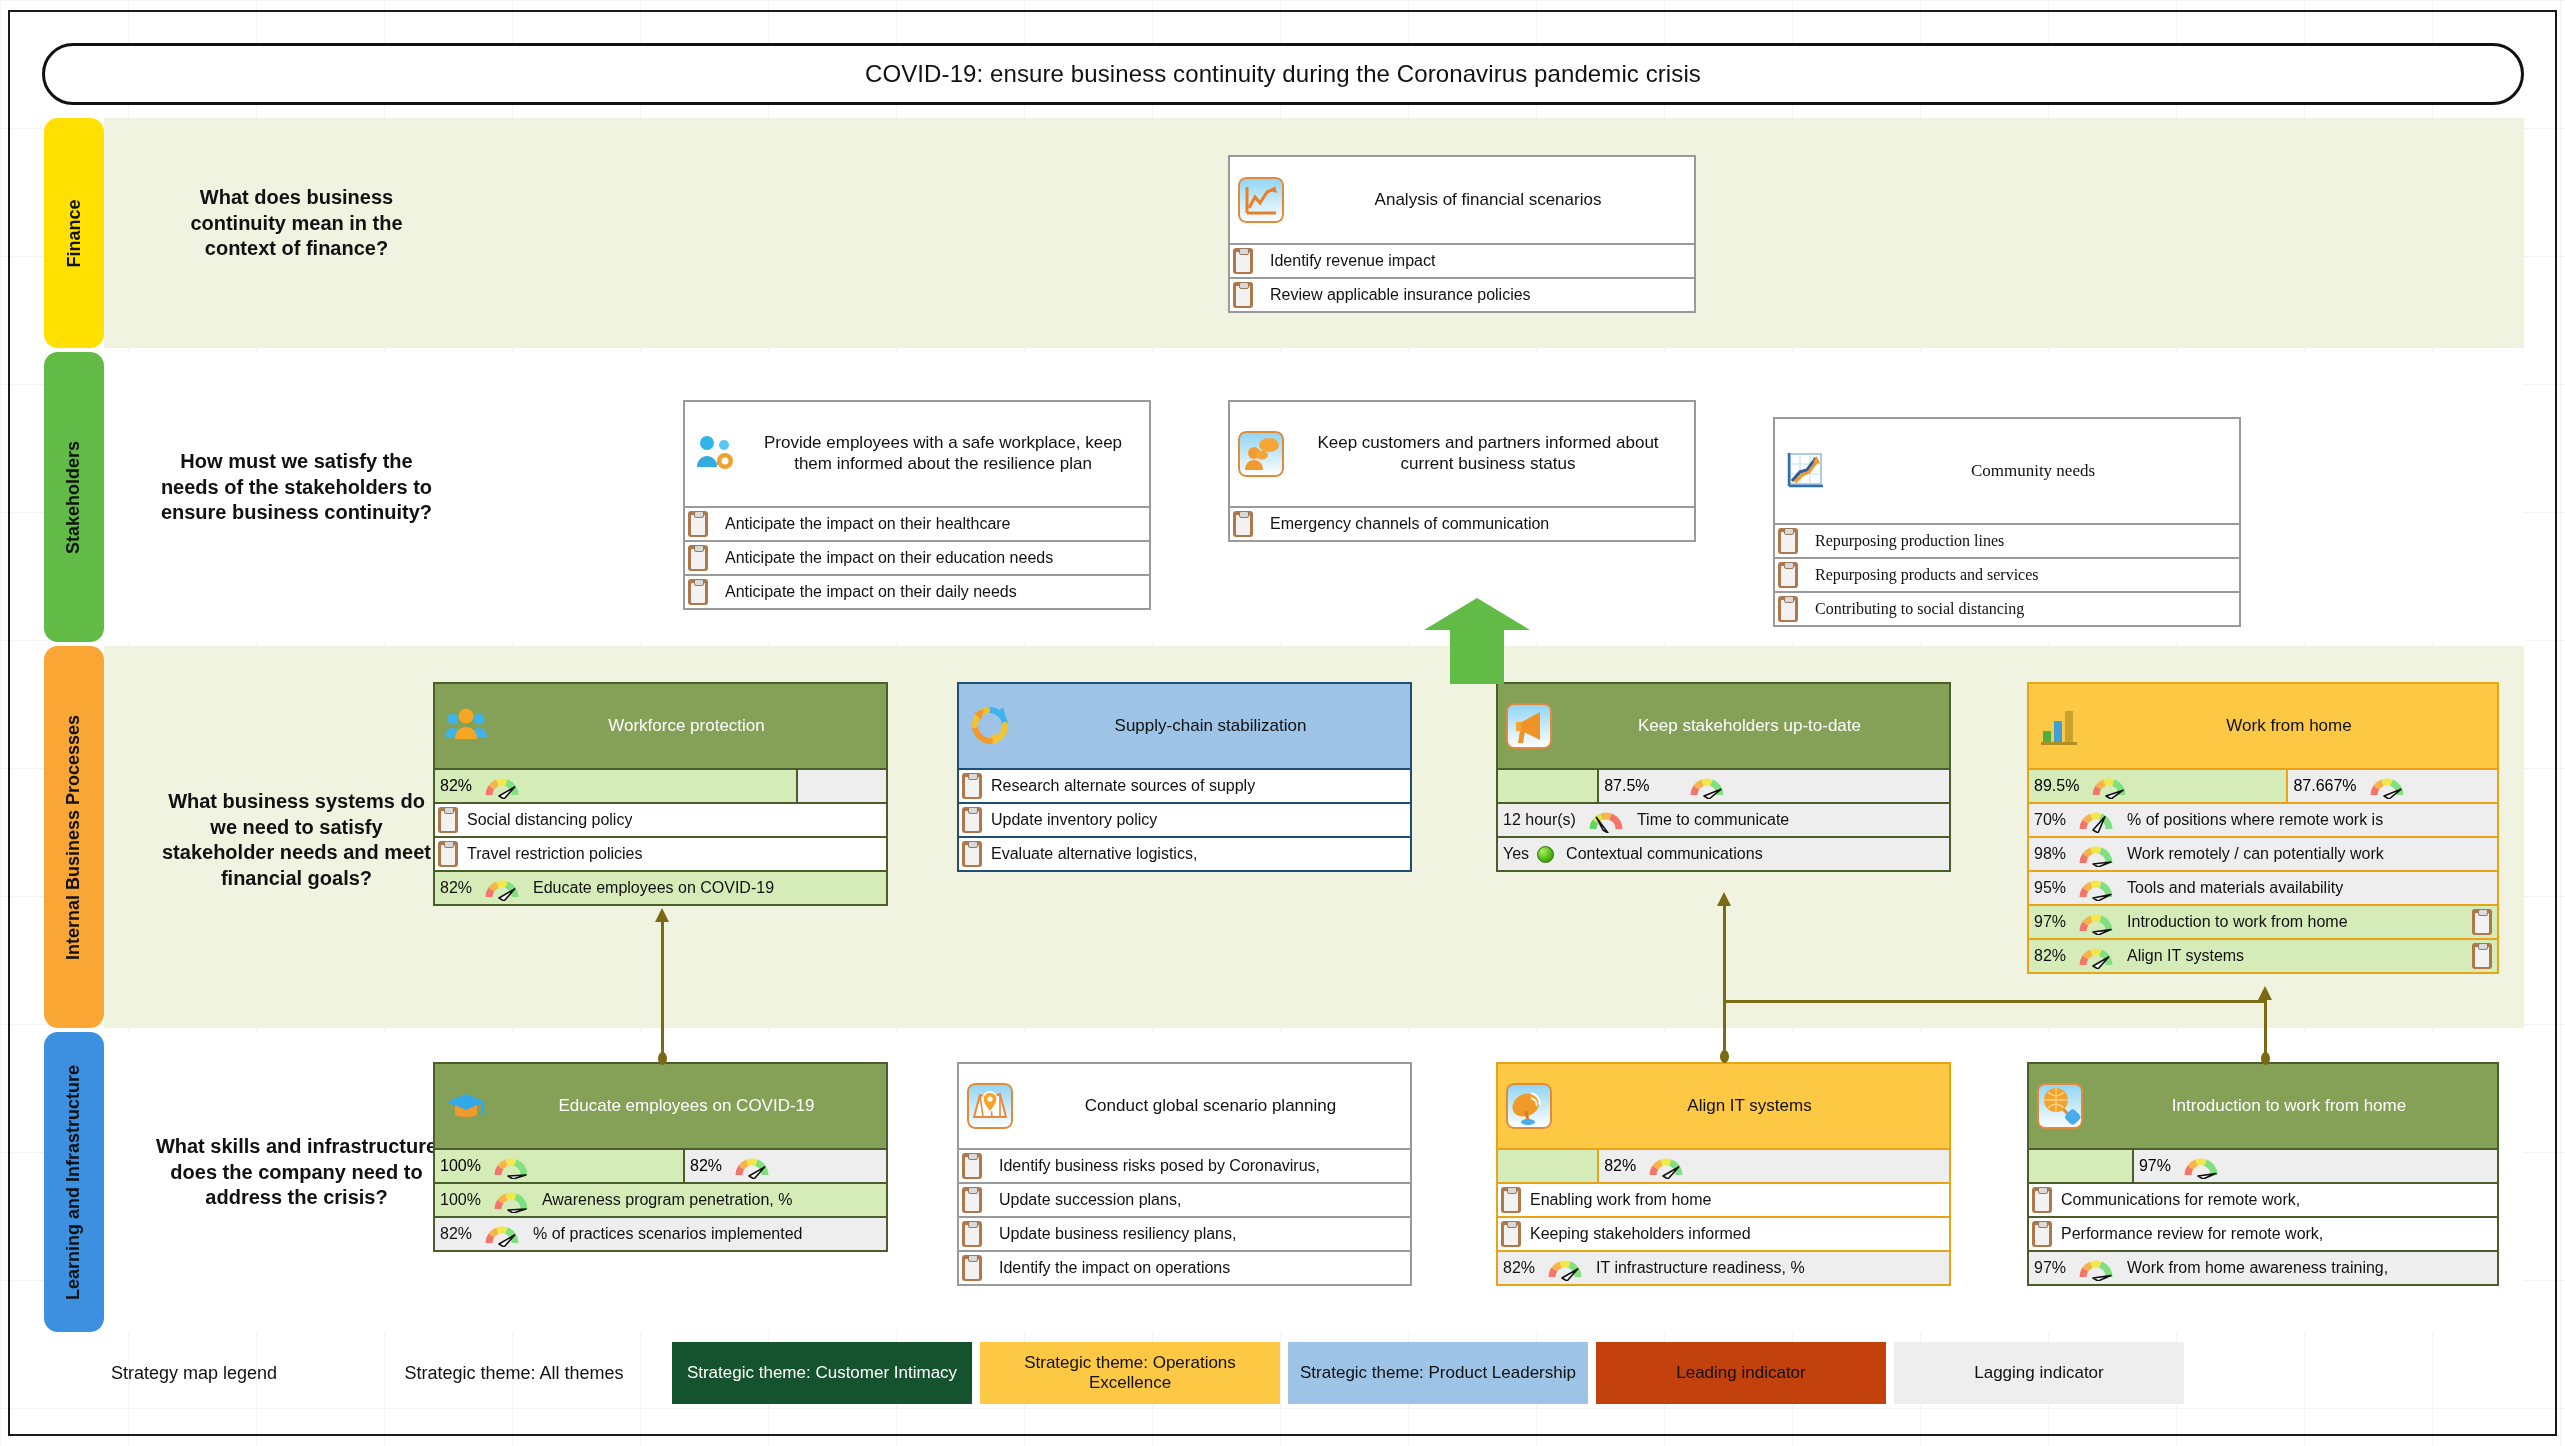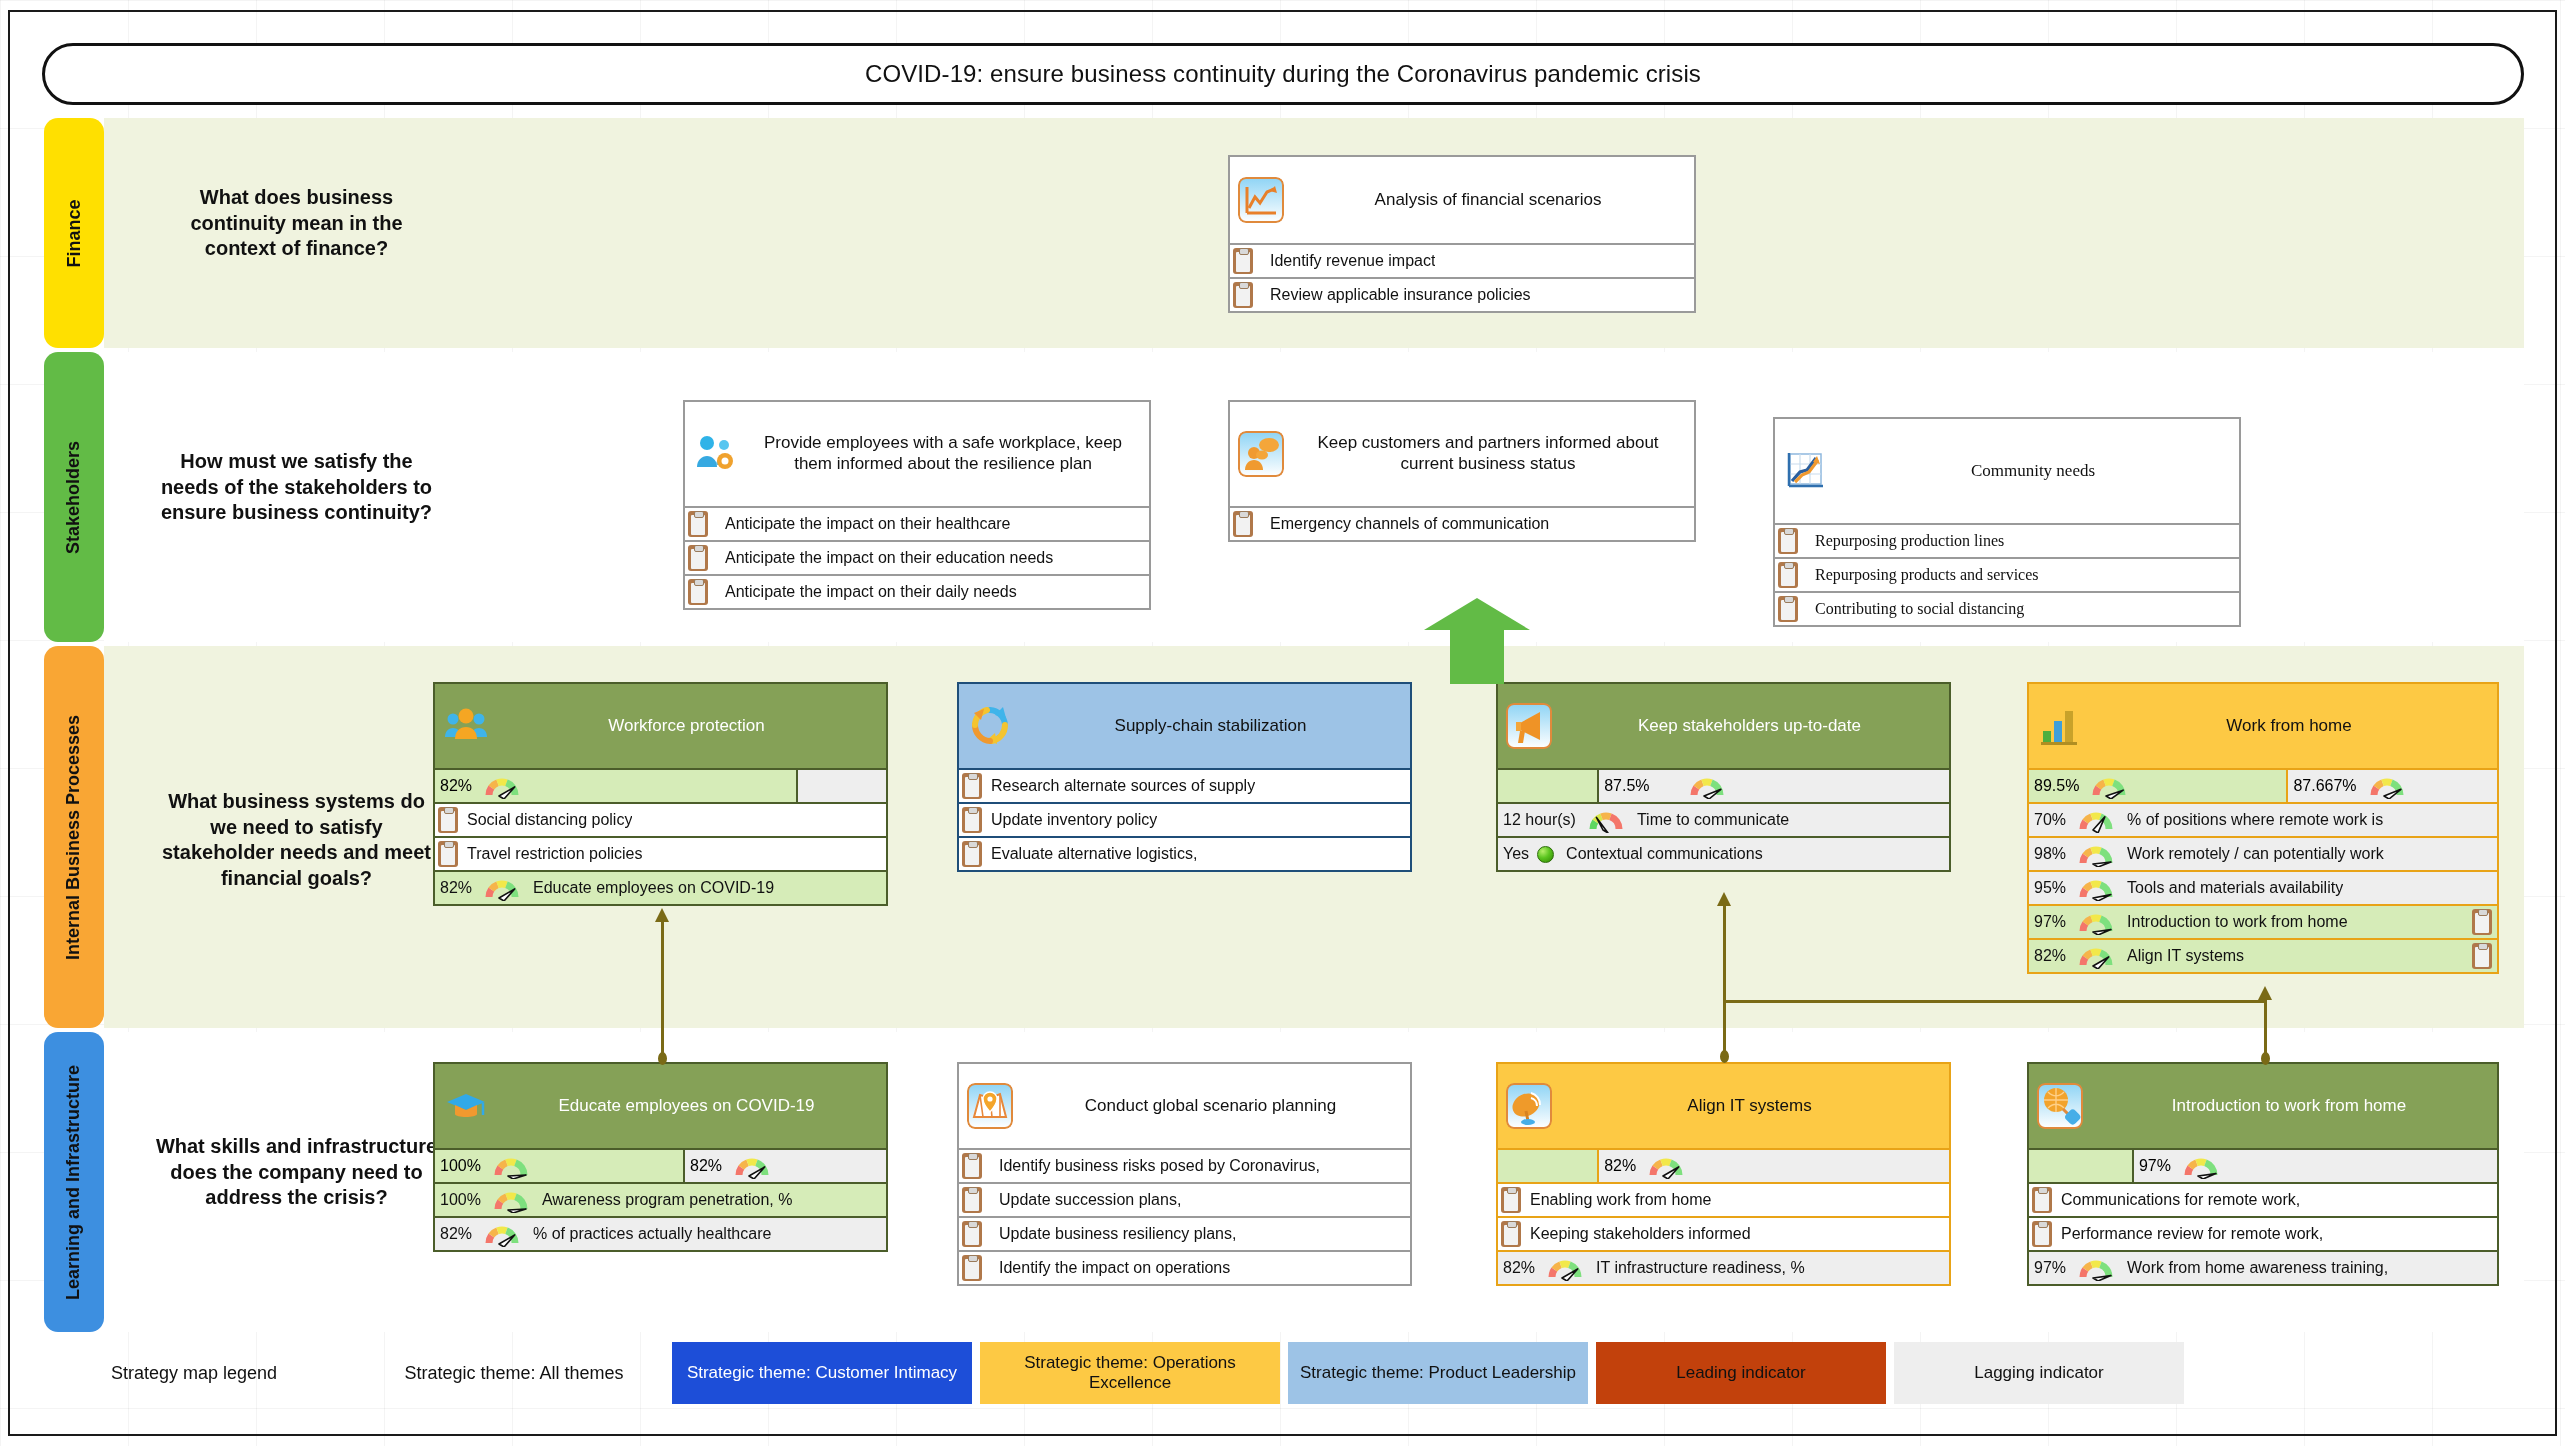--- a/index.html
+++ b/index.html
@@ -572,21 +572,21 @@
         </div>
         <div class="row lagging">
           <span class="row-val">82%</span>
           <span class="gauge"><svg width="42" height="26" viewBox="0 0 42 26">
               <path d="M8.00,22.00 A13,13 0 0 1 10.35,14.54" stroke="#f4766a" stroke-width="7" fill="none"></path>
               <path d="M10.35,14.54 A13,13 0 0 1 16.55,9.78" stroke="#f6b44a" stroke-width="7" fill="none"></path>
               <path d="M16.55,9.78 A13,13 0 0 1 25.45,9.78" stroke="#f2e84a" stroke-width="7" fill="none"></path>
               <path d="M25.45,9.78 A13,13 0 0 1 34.00,22.00" stroke="#7ee07e" stroke-width="7" fill="none"></path>
               <path d="M18,23 L33.66,13.96 L23,26 Z" fill="#ffffff" stroke="#111" stroke-width="1.6" stroke-linejoin="round"></path>
             </svg></span>
-          <span class="row-text">% of practices actually healthcare</span>
+          <span class="row-text">% of practices scenarios implemented</span>
         </div>
       </div>
       <div class="card theme-grey" style="left: 957px; top: 1062px; width: 455px;">
         <div class="card-head" style="height: 84px;">
           <div class="card-icon"><svg width="46" height="46" viewBox="0 0 46 46">
               <rect x="1" y="1" width="44" height="44" rx="7" fill="url(#sky4)" stroke="#e08a3c" stroke-width="2"></rect>
               <defs>
                 <linearGradient id="sky4" x1="0" y1="0" x2="0" y2="1">
                   <stop offset="0" stop-color="#8fd4f5"></stop>
                   <stop offset="1" stop-color="#ffffff"></stop>
@@ -732,21 +732,21 @@
       <div class="big-arrow" style="left: 1418px; top: 594px;"><svg width="118" height="92" viewBox="0 0 118 92">
           <polygon points="59,4 112,36 86,36 86,90 32,90 32,36 6,36" fill="#62bb46"></polygon>
         </svg></div>
     </div>
 
   <div id="legend">
       <div class="legend-text" style="width: 300px; height: 62px;">Strategy map legend</div>
       <div class="legend-text" style="width: 20px; height: 62px;"></div>
       <div class="legend-text" style="width: 300px; height: 62px;">Strategic theme: All themes</div>
       <div style="width: 8px; height: 62px;"></div>
-      <div class="legend-chip" style="width: 300px; background: #1d4ed8; color: rgb(255, 255, 255);">Strategic theme: Customer Intimacy</div>
+      <div class="legend-chip" style="width: 300px; background: #14532d; color: rgb(255, 255, 255);">Strategic theme: Customer Intimacy</div>
       <div style="width: 8px; height: 62px;"></div>
       <div class="legend-chip" style="width: 300px; background: rgb(253, 201, 68); color: rgb(17, 17, 17);">Strategic theme: Operations Excellence</div>
       <div style="width: 8px; height: 62px;"></div>
       <div class="legend-chip" style="width: 300px; background: rgb(157, 195, 230); color: rgb(17, 17, 17);">Strategic theme: Product Leadership</div>
       <div style="width: 8px; height: 62px;"></div>
       <div class="legend-chip" style="width: 290px; background: #c2410c; color: rgb(17, 17, 17);">Leading indicator</div>
       <div style="width: 8px; height: 62px;"></div>
       <div class="legend-chip" style="width: 290px; background: rgb(238, 238, 238); color: rgb(17, 17, 17);">Lagging indicator</div>
     </div>
 </div>

